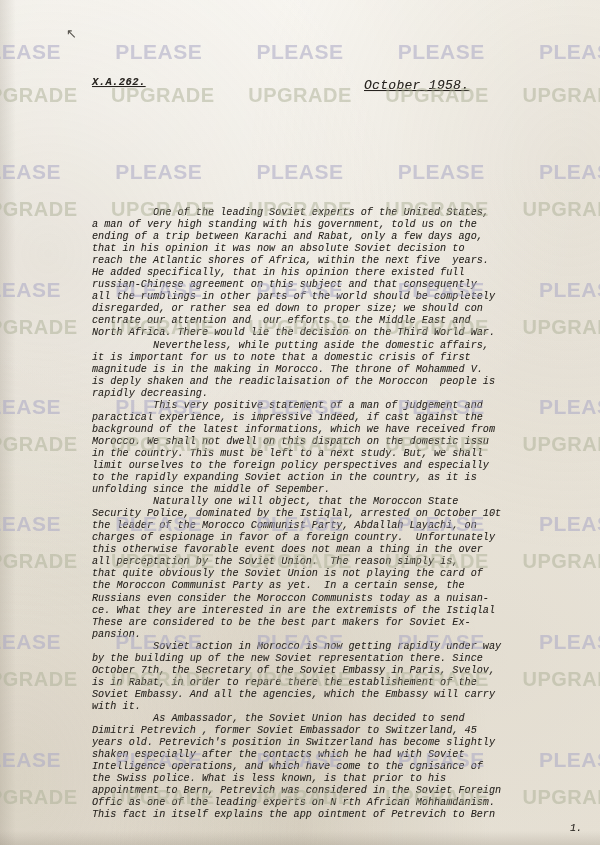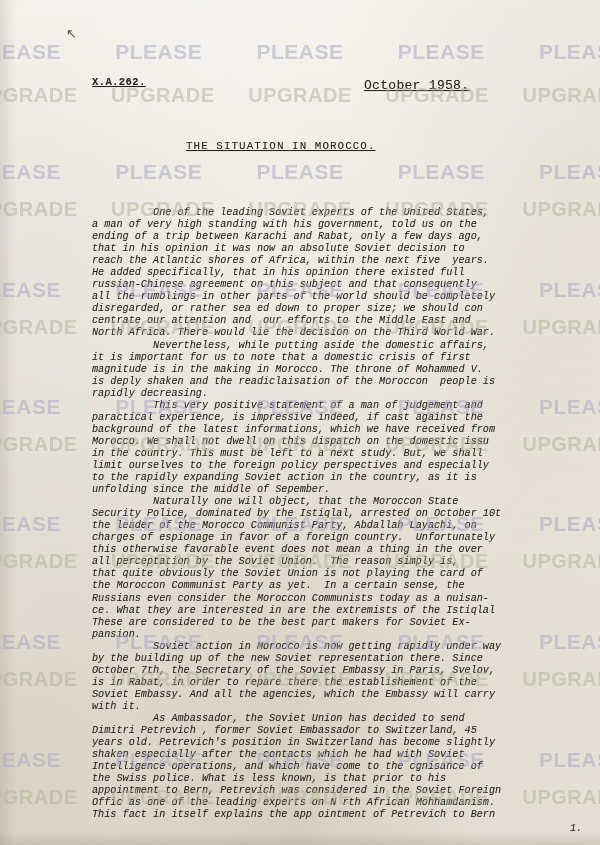--- a/index.html
+++ b/index.html
@@ -76,21 +76,21 @@
   }
   .typed {
     position: absolute;
     font-family: "Liberation Mono", monospace;
     font-size: 10.2px;
     line-height: 12.1px;
     color: #26231f;
     white-space: pre-wrap;
     text-shadow: 0.25px 0.25px 0 rgba(90,80,70,0.30);
   }
-  .u { text-decoration: underline; }
+  .u { text-decoration: underline; font-style: italic; }
 
   #ref {
     left: 92px;
     top: 76px;
     font-size: 10.5px;
     font-weight: bold;
     letter-spacing: 0.4px;
   }
   #date {
     left: 364px;
@@ -263,21 +263,20 @@
         <span class="wm-word wm-upgrade">UPGRADE</span>
         <span class="wm-word wm-upgrade">UPGRADE</span>
         <span class="wm-word wm-upgrade">UPGRADE</span>
         <span class="wm-word wm-upgrade">UPGRADE</span>
       </div>
     </div>
 
   <div id="sheet">
     <div class="typed u" id="ref">X.A.262.</div>
     <div class="typed u" id="date">October 1958.</div>
-    <div class="typed u" id="title">THE SITUATION IN MOROCCO.</div>
     <div class="typed" id="body"><p>          One of the leading Soviet experts of the United States,
 a man of very high standing with his government, told us on the
 ending of a trip between Karachi and Rabat, only a few days ago,
 that in his opinion it was now an absolute Soviet decision to
 reach the Atlantic shores of Africa, within the next five  years.
 He added specifically, that in his opinion there existed full
 russian-Chinese agreement on this subject and that consequently
 all the rumblings in other parts of the world should be completely
 disregarded, or rather sea ed down to proper size; we should con
 centrate our attention and  our efforts to the Middle East and

